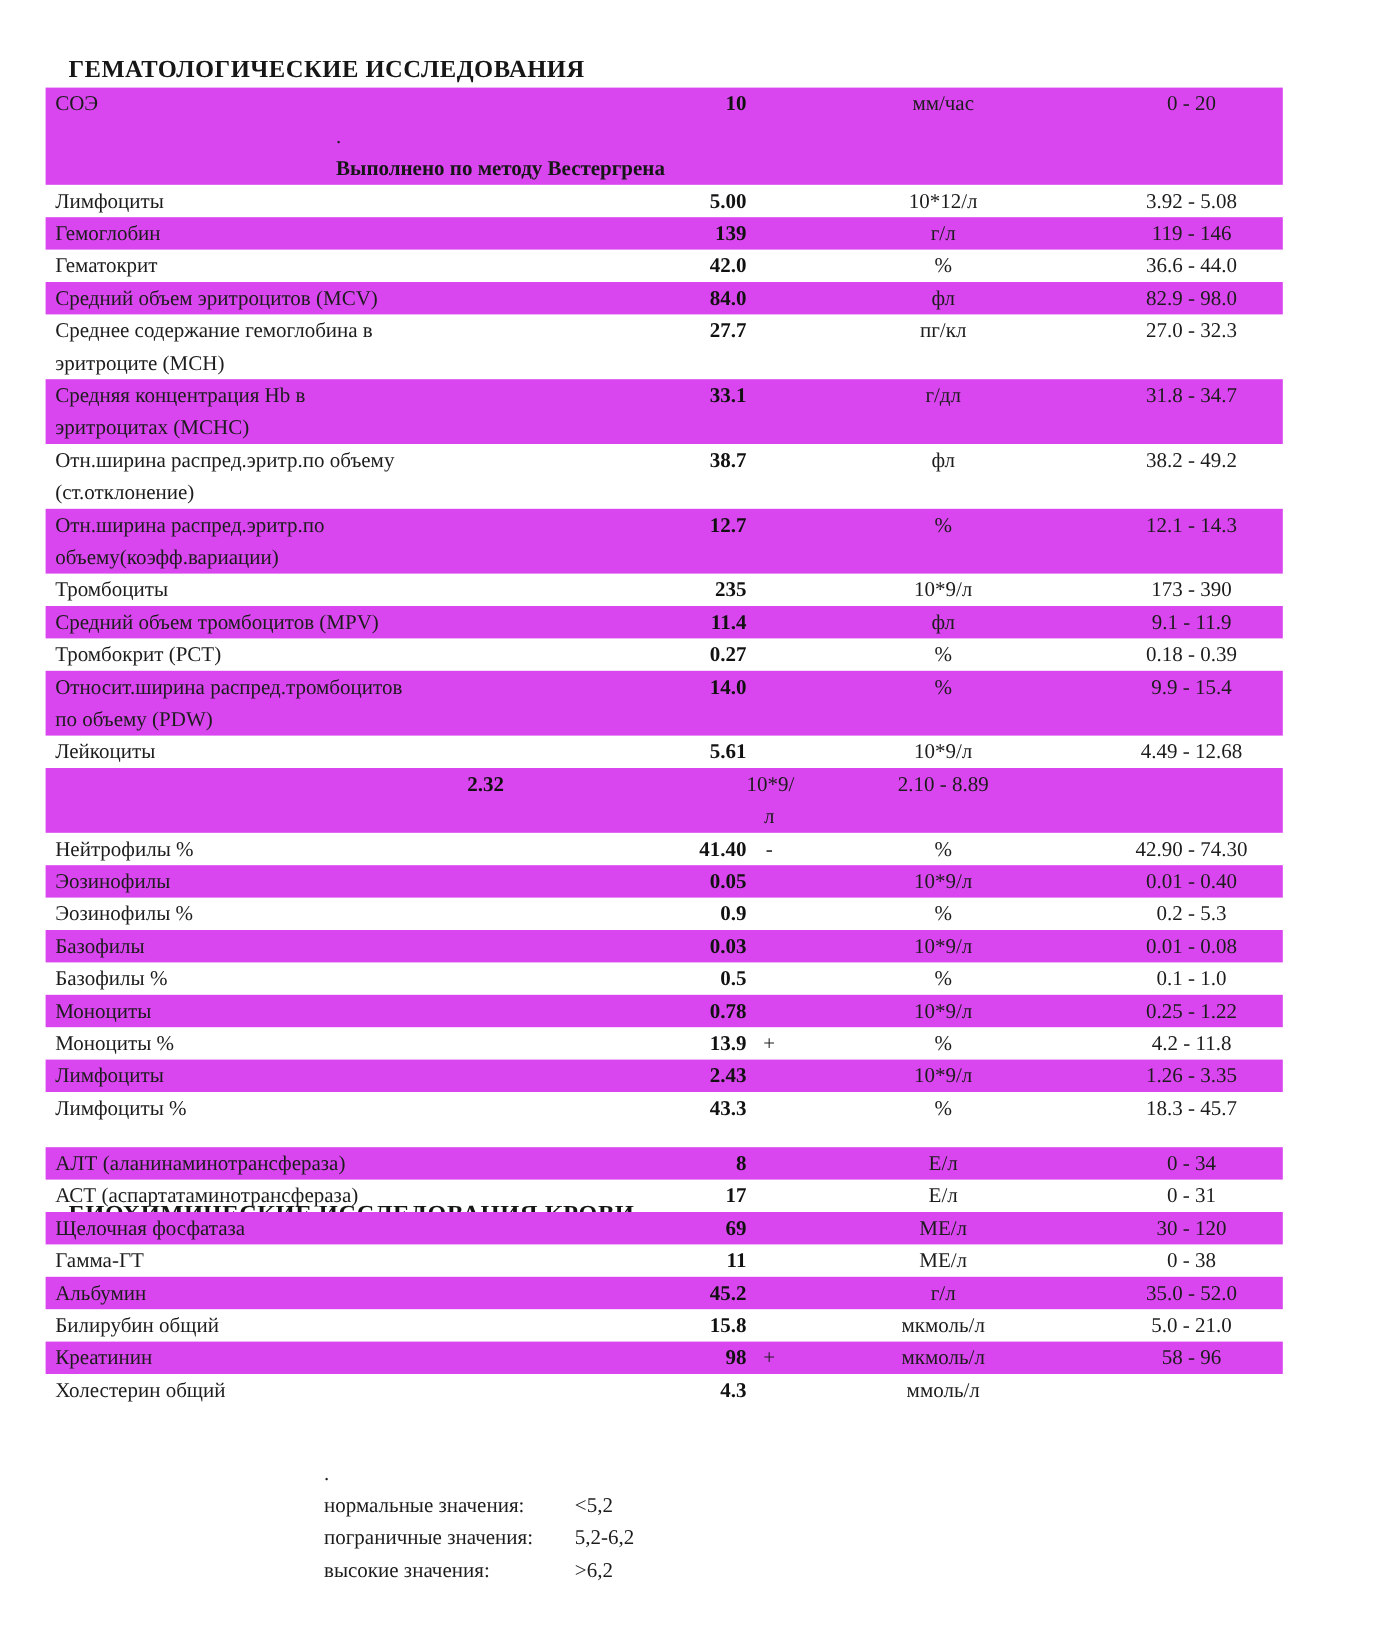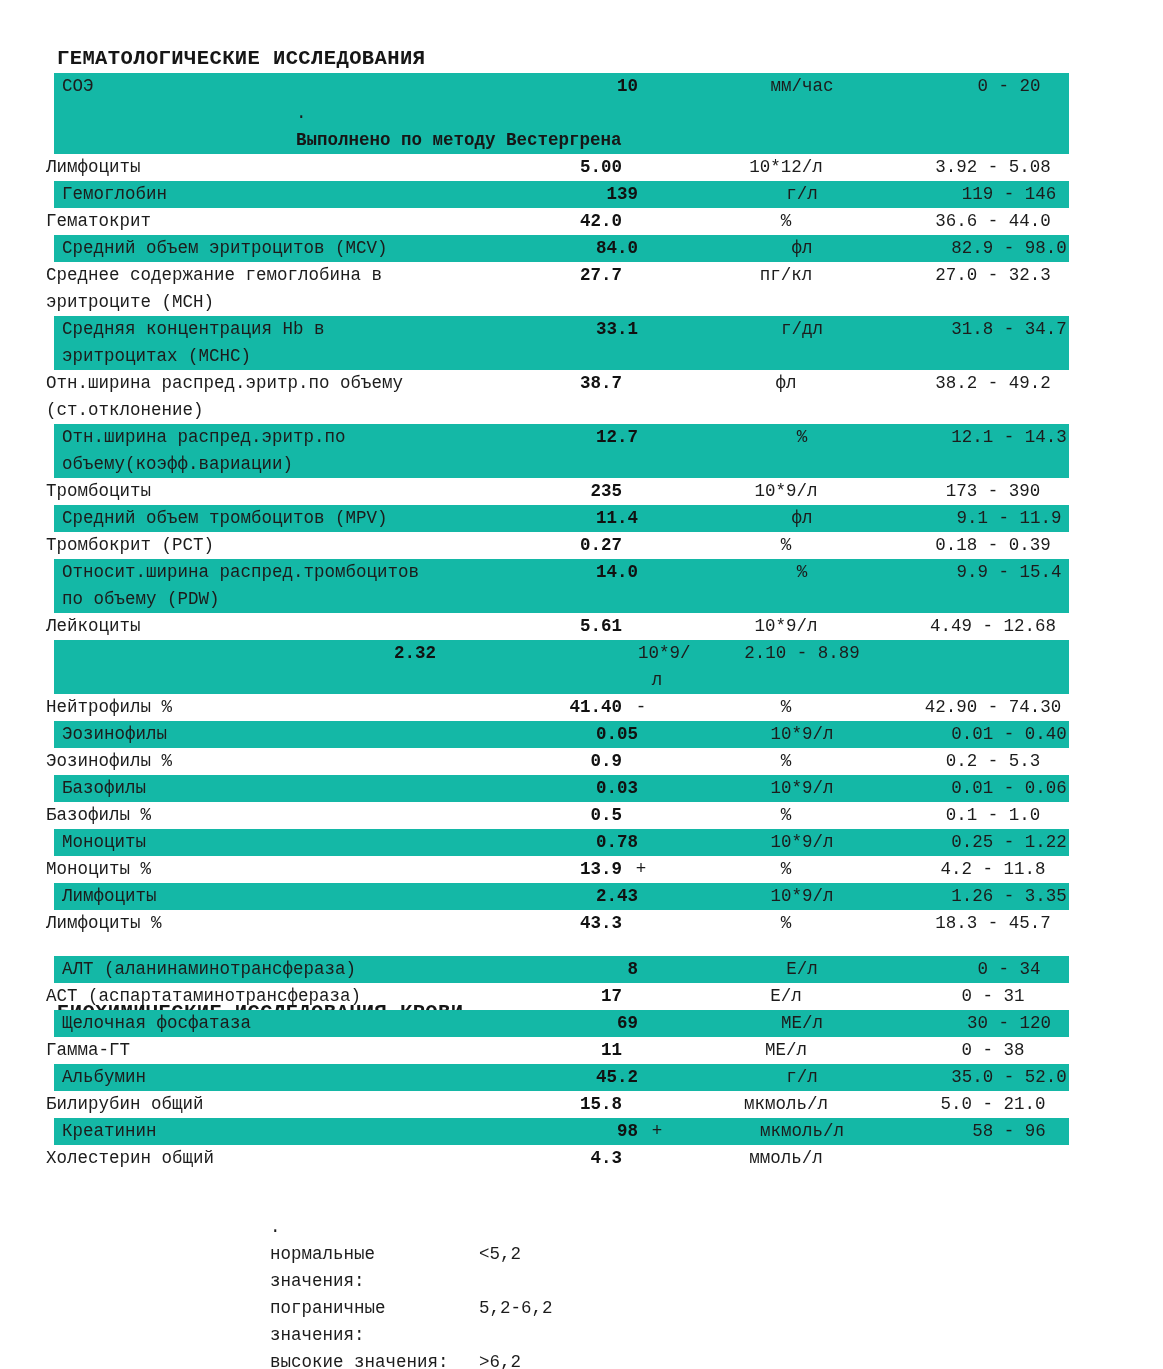--- a/index.html
+++ b/index.html
@@ -2,21 +2,21 @@
 <html><head>
 <meta charset="utf-8">
 <style>
   * { margin: 0; padding: 0; box-sizing: border-box; }
   html, body { background: #ffffff; }
   .page {
     position: relative;
     width: 1069px;
     height: 1369px;
     background: #ffffff;
-    font-family: Liberation Mono, monospace;
+    font-family: Liberation Serif, serif;
     color: #1c1c1c;
     font-size: 17.5px;
     line-height: 27px;
     overflow: hidden;
     padding-left: 28px;
   }
   .sec-title {
     position: absolute;
     left: 57px;
     font-weight: bold;
@@ -32,21 +32,21 @@
     position: absolute;
     left: 38px;
     width: 1075px;
   }
   #hema-table { top: 73px; }
   #bio-table  { top: 956px; }
   .row {
     display: grid;
     grid-template-columns: 382px 202px 38px 252px 162px 1fr;
   }
-  .row.shade { background: #14b8a6; margin-left: 16px; }
+  .row.shade { background: #d946ef; }
   .cell { min-height: 27px; }
   .cell.name  { padding-left: 8px; white-space: pre-line; }
   .cell.value { text-align: right; font-weight: bold; color: #111; }
   .cell.flag  { text-align: center; }
   .cell.unit  { text-align: center; }
   .cell.ref   { text-align: center; }
   .note-line {
     grid-column: 1 / -1;
     padding-left: 242px;
     min-height: 27px;
@@ -200,21 +200,21 @@
         <div class="cell value">0.9</div>
         <div class="cell flag"></div>
         <div class="cell unit">%</div>
         <div class="cell ref">0.2 - 5.3</div>
       </div>
       <div class="row shade">
         <div class="cell name">Базофилы</div>
         <div class="cell value">0.03</div>
         <div class="cell flag"></div>
         <div class="cell unit">10*9/л</div>
-        <div class="cell ref">0.01 - 0.06</div>
+        <div class="cell ref">0.01 - 0.08</div>
       </div>
       <div class="row">
         <div class="cell name">Базофилы %</div>
         <div class="cell value">0.5</div>
         <div class="cell flag"></div>
         <div class="cell unit">%</div>
         <div class="cell ref">0.1 - 1.0</div>
       </div>
       <div class="row shade">
         <div class="cell name">Моноциты</div>

